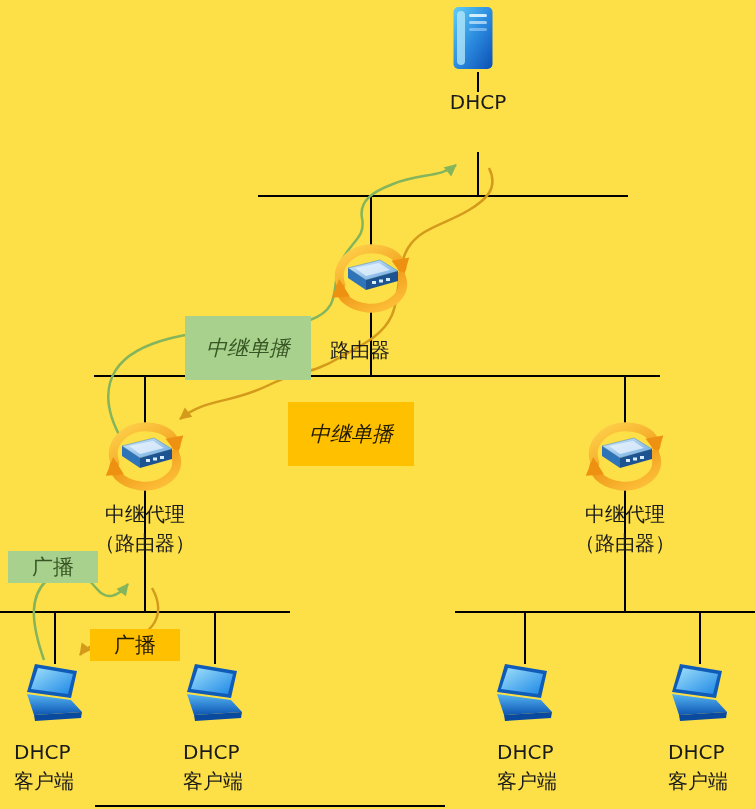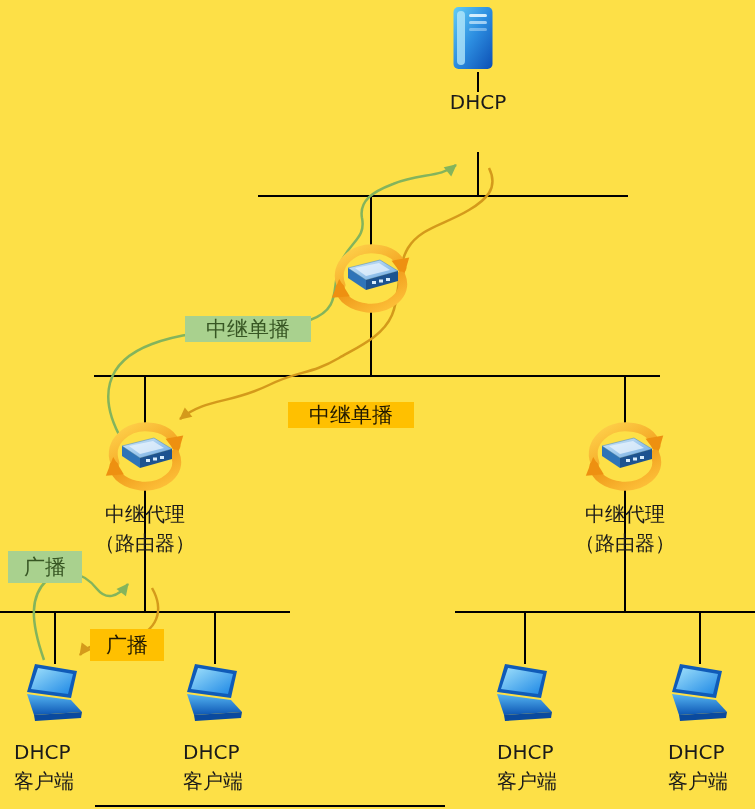--- a/index.html
+++ b/index.html
@@ -7,23 +7,23 @@
     position:relative; width:755px; height:809px; background:#fde047;
     font-family:"DejaVu Sans","Liberation Sans",sans-serif;
     overflow:hidden;
   }
   .layer { position:absolute; left:0; top:0; }
   .icon { position:absolute; }
   .lbl { position:absolute; color:#1a1a1a; font-size:20px; line-height:29px; }
   .lbl.center { text-align:center; }
   .badge {
     position:absolute; font-size:21px; line-height:26px;
-    padding:3px 16px; white-space:nowrap;
+    padding:3px 24px; white-space:nowrap;
   }
-  .badge-wide { padding:0 21px; }
+  .badge-wide { padding:19px 21px;font-style:italic; }
   .badge-green { background:#a9d18e; color:#375623; }
   .badge-gold  { background:#ffc000; color:#221a00; }
 </style>
 </head>
 <body>
 
 <svg width="0" height="0" style="position:absolute" aria-hidden="true">
   <defs>
     <linearGradient id="gradServer" x1="0" y1="0" x2="1" y2="1">
       <stop offset="0" stop-color="#62cdf6"></stop>
@@ -146,20 +146,21 @@
       <use href="#sym-laptop"></use>
     </svg>
   <svg class="icon" style="left:667px;top:664px" width="66" height="58">
       <use href="#sym-laptop"></use>
     </svg>
 
   <div class="lbl center" style="left:420px;top:88px;width:116px">
     <div>DHCP</div>
   </div>
 
+  <div class="lbl center" style="left:316px;top:336px;width:88px">路由器</div>
 
   <div class="lbl center" style="left:70px;top:500px;width:150px">
     <div>中继代理</div>
     <div>（路由器）</div>
   </div>
 
   <div class="lbl center" style="left:550px;top:500px;width:150px">
     <div>中继代理</div>
     <div>（路由器）</div>
   </div>

